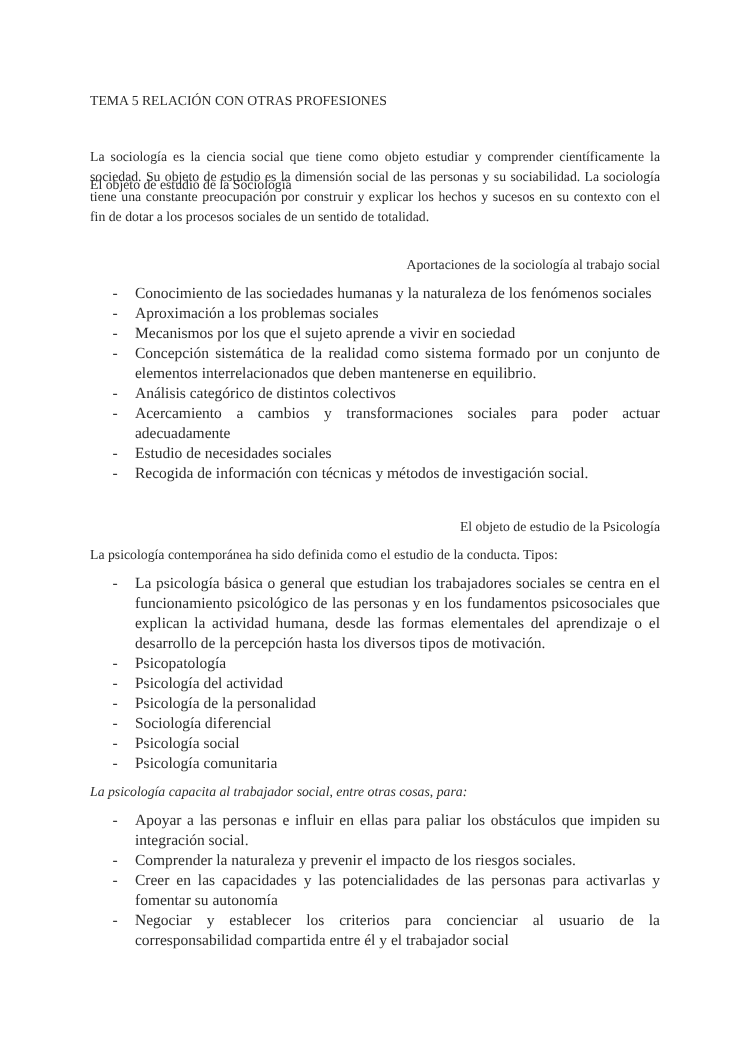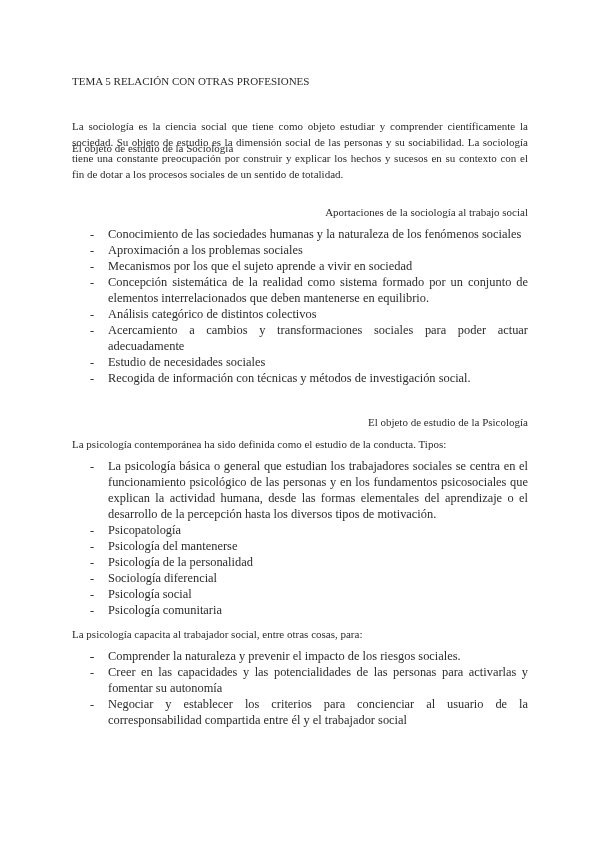--- a/index.html
+++ b/index.html
@@ -36,29 +36,29 @@
     <li><span class="dash">-</span><span>Recogida de información con técnicas y métodos de investigación social.</span></li>
   </ul>
 
   <div class="blk" style="top:414px;text-align:right;">El objeto de estudio de la Psicología</div>
 
   <div class="blk" style="top:436px;">La psicología contemporánea ha sido definida como el estudio de la conducta. Tipos:</div>
 
   <ul class="list" style="top:458px;">
     <li><span class="dash">-</span><span>La psicología básica o general que estudian los trabajadores sociales se centra en el funcionamiento psicológico de las personas y en los fundamentos psicosociales que explican la actividad humana, desde las formas elementales del aprendizaje o el desarrollo de la percepción hasta los diversos tipos de motivación.</span></li>
     <li><span class="dash">-</span><span>Psicopatología</span></li>
-    <li><span class="dash">-</span><span>Psicología del mantenerse</span></li>
+    <li><span class="dash">-</span><span>Psicología del actividad</span></li>
     <li><span class="dash">-</span><span>Psicología de la personalidad</span></li>
     <li><span class="dash">-</span><span>Sociología diferencial</span></li>
     <li><span class="dash">-</span><span>Psicología social</span></li>
     <li><span class="dash">-</span><span>Psicología comunitaria</span></li>
   </ul>
 
-  <div class="blk" style="top:626px;">La psicología capacita al trabajador social, entre otras cosas, para:</div>
+  <div class="blk" style="top:626px;font-style:italic;">La psicología capacita al trabajador social, entre otras cosas, para:</div>
 
   <ul class="list" style="top:648px;">
-    <li><span class="dash">-</span></li>
+    <li><span class="dash">-</span><span>Apoyar a las personas e influir en ellas para paliar los obstáculos que impiden su integración social.</span></li>
     <li><span class="dash">-</span><span>Comprender la naturaleza y prevenir el impacto de los riesgos sociales.</span></li>
     <li><span class="dash">-</span><span>Creer en las capacidades y las potencialidades de las personas para activarlas y fomentar su autonomía</span></li>
     <li><span class="dash">-</span><span>Negociar y establecer los criterios para concienciar al usuario de la corresponsabilidad compartida entre él y el trabajador social</span></li>
   </ul>
 
 </div>
 
 </body></html>

